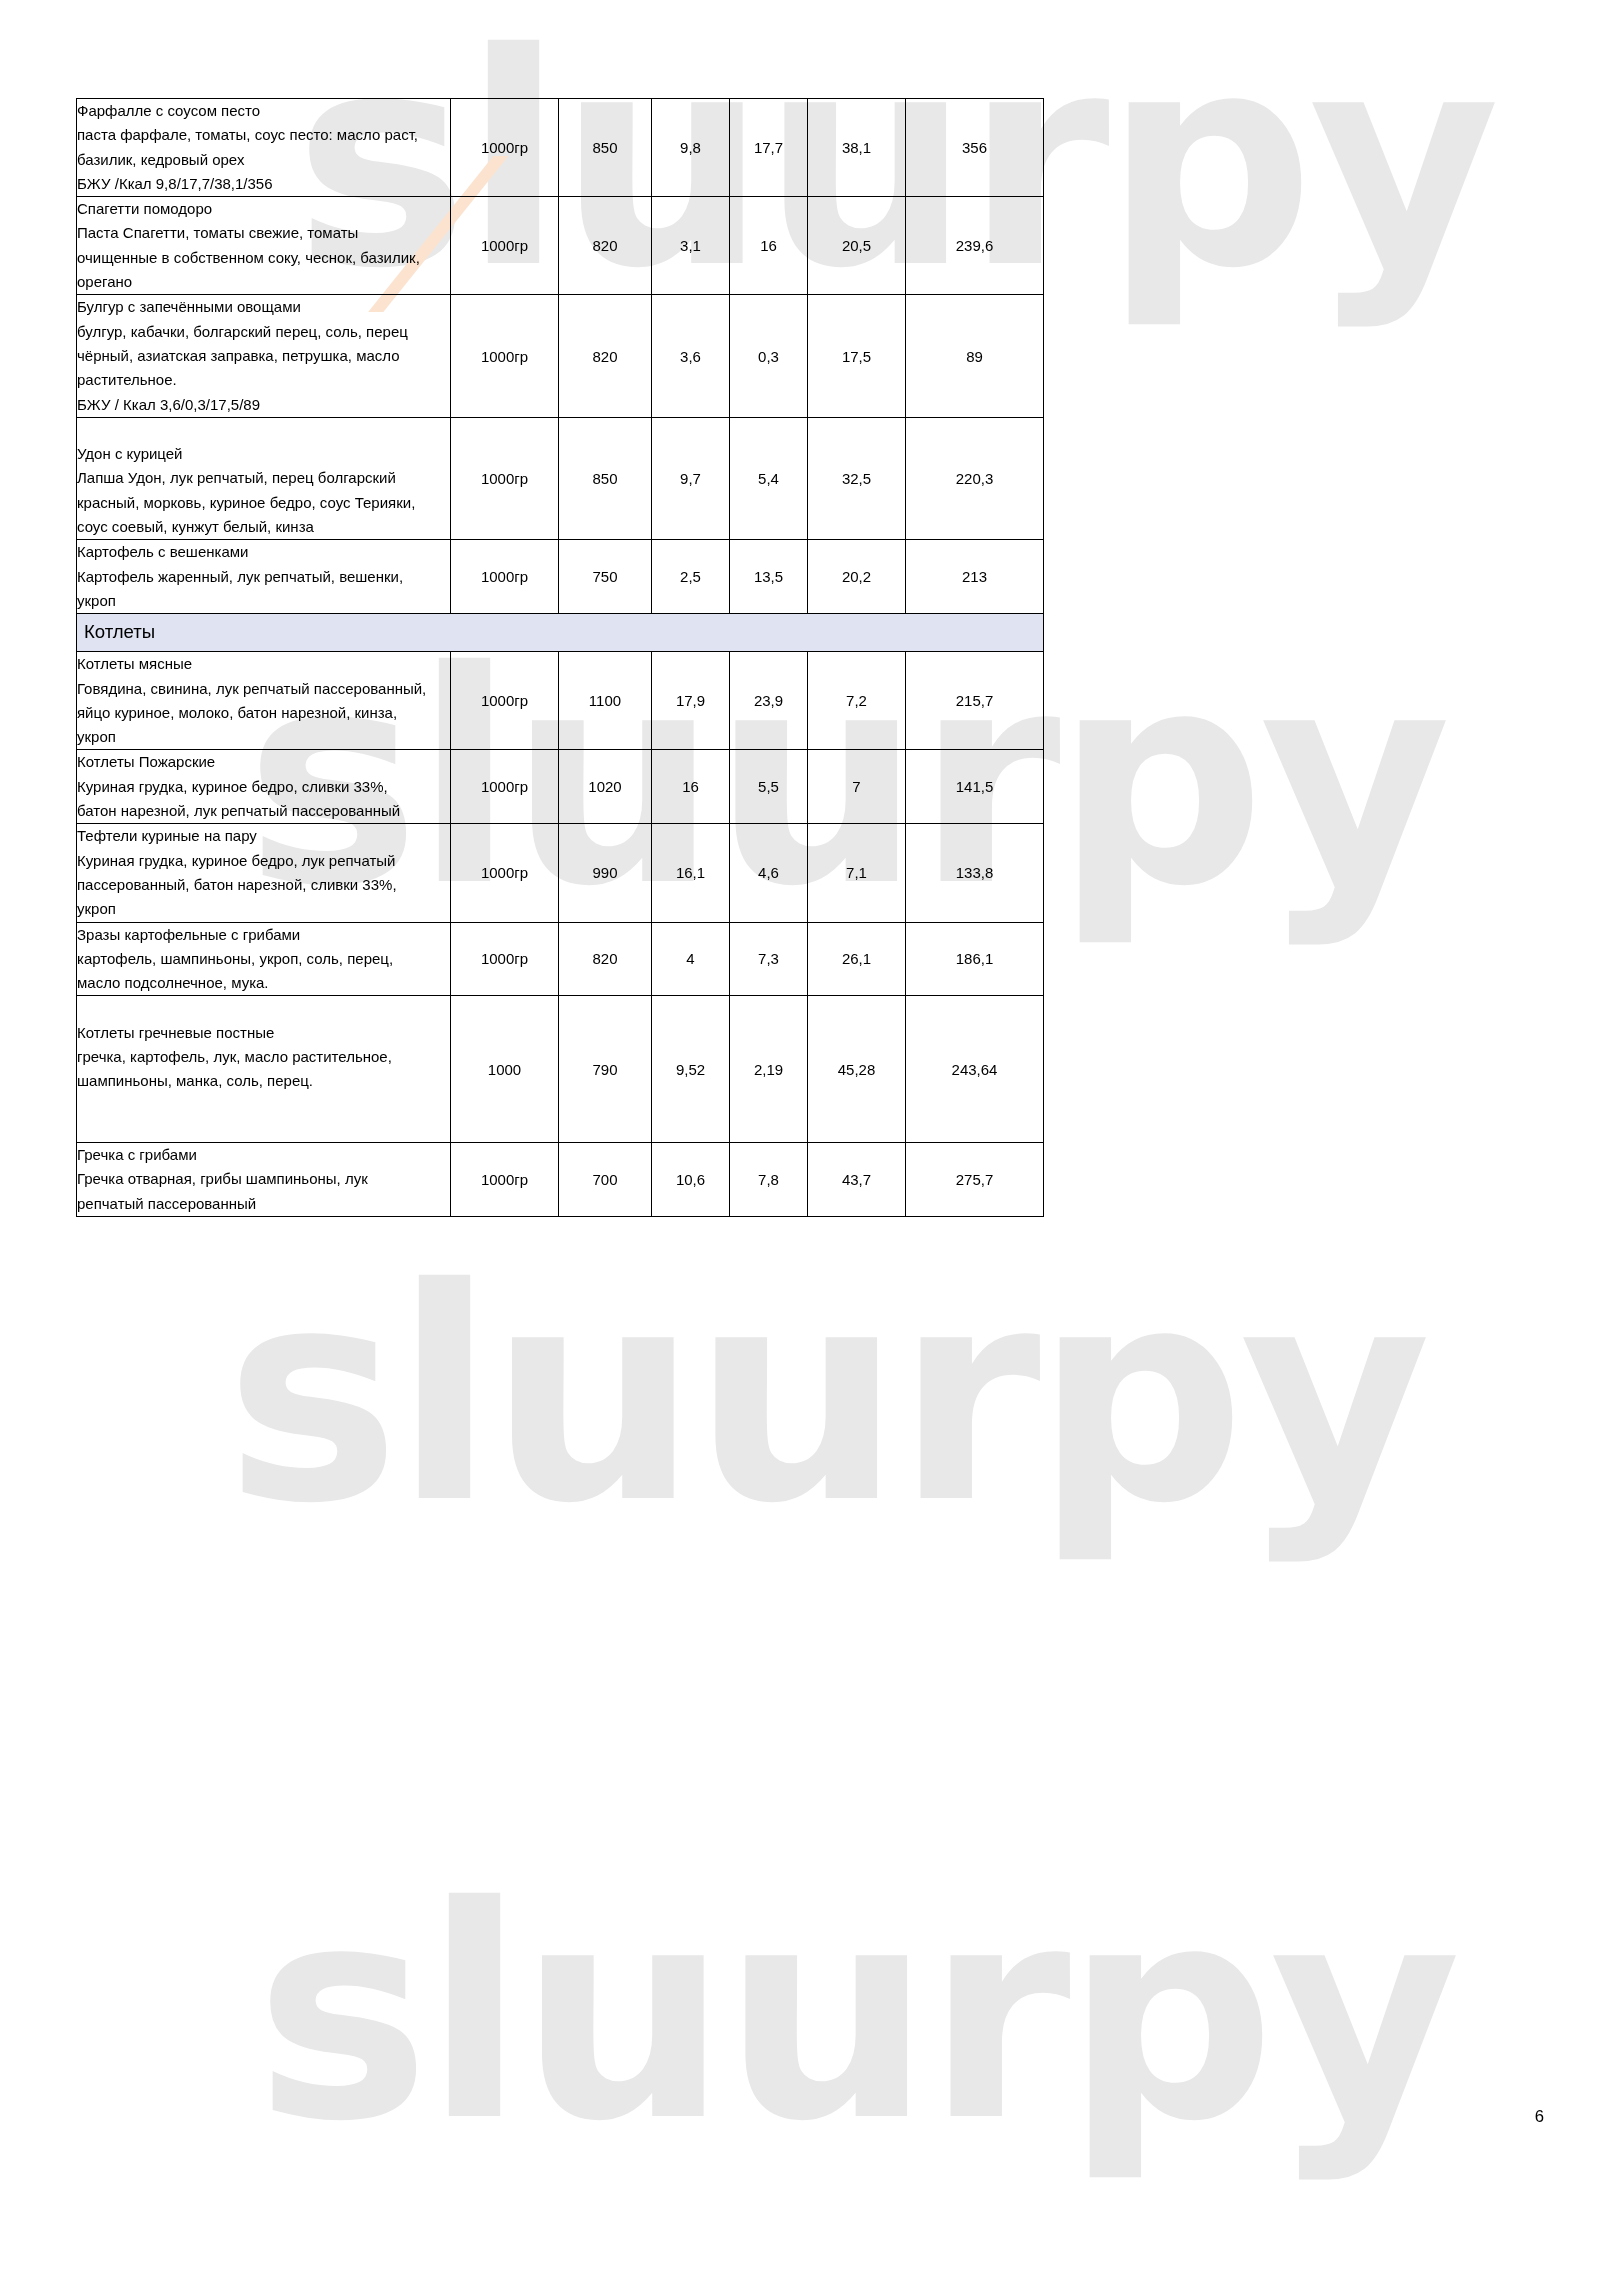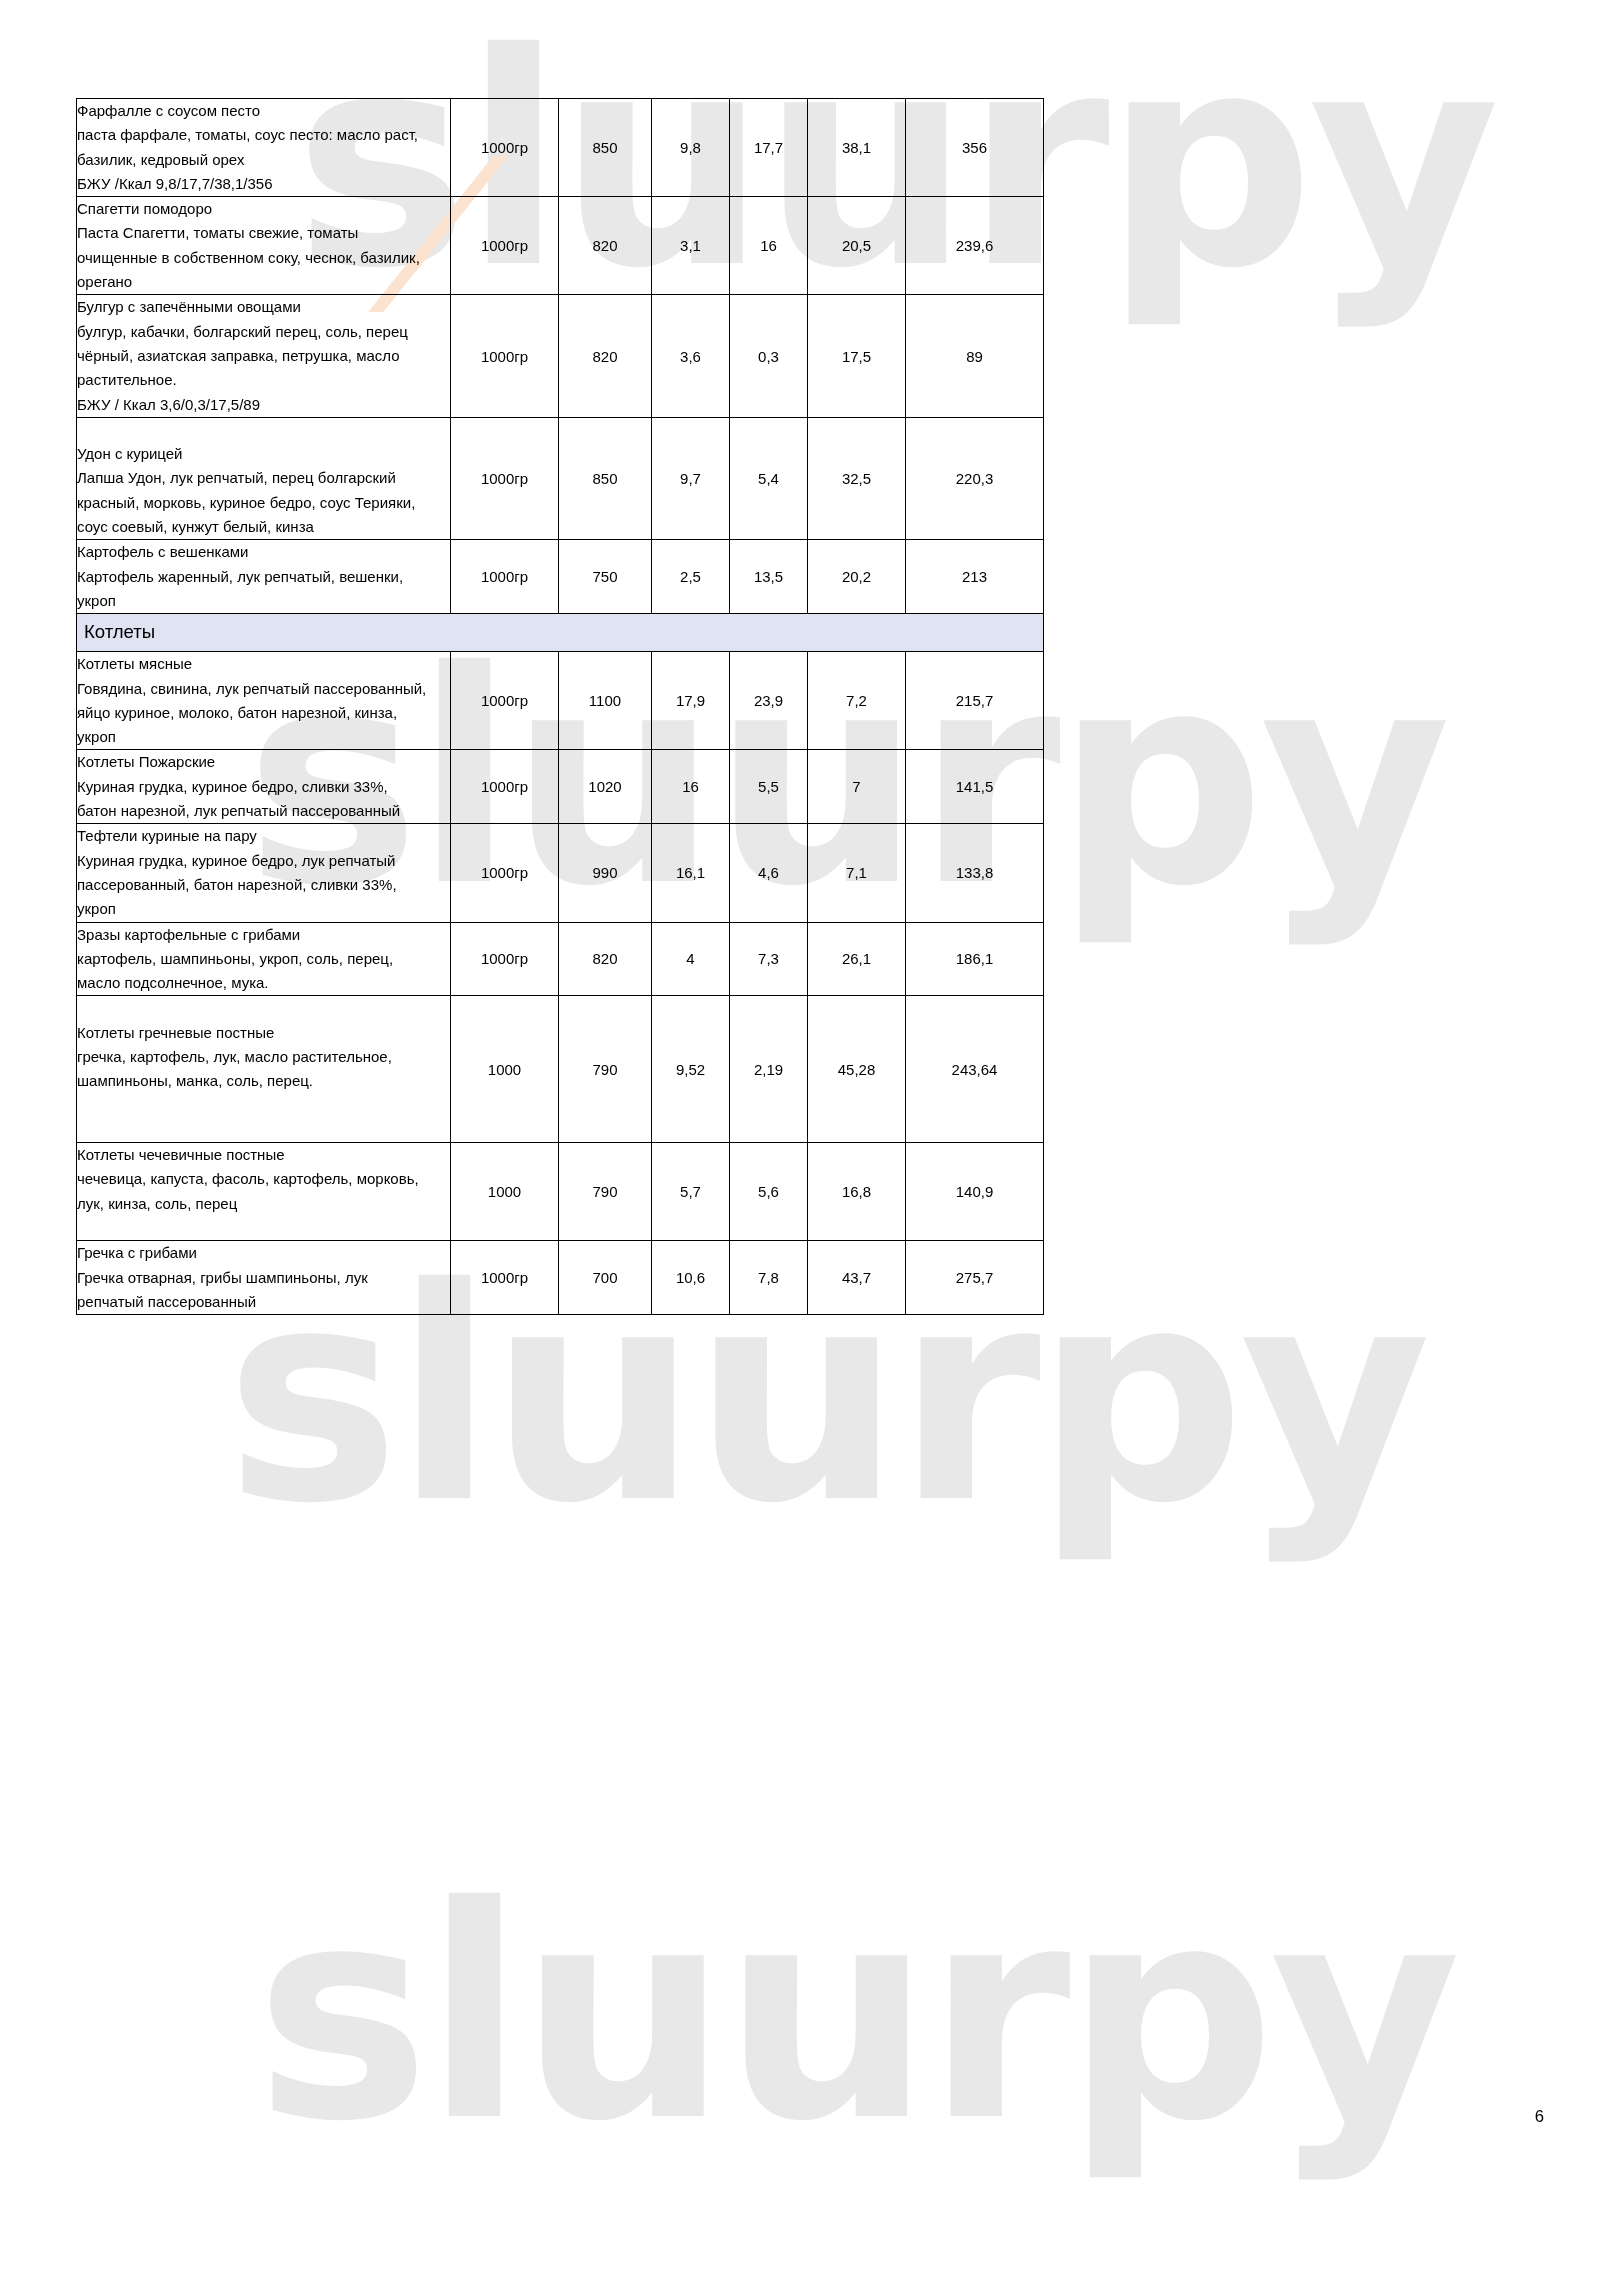--- a/index.html
+++ b/index.html
@@ -278,34 +278,20 @@
           </td>
           <td class="num">1000</td>
           <td class="num">790</td>
           <td class="num">9,52</td>
           <td class="num">2,19</td>
           <td class="num">45,28</td>
           <td class="num">243,64</td>
         </tr>
         <tr>
           <td class="name">
-            <span class="line">Котлеты чечевичные постные</span>
-            <span class="line">чечевица, капуста, фасоль, картофель, морковь,</span>
-            <span class="line">лук, кинза, соль, перец</span>
-            <span class="line">&nbsp;</span>
-          </td>
-          <td class="num">1000</td>
-          <td class="num">790</td>
-          <td class="num">5,7</td>
-          <td class="num">5,6</td>
-          <td class="num">16,8</td>
-          <td class="num">140,9</td>
-        </tr>
-        <tr>
-          <td class="name">
             <span class="line">Гречка с грибами</span>
             <span class="line">Гречка отварная, грибы шампиньоны,  лук</span>
             <span class="line">репчатый пассерованный</span>
           </td>
           <td class="num">1000гр</td>
           <td class="num">700</td>
           <td class="num">10,6</td>
           <td class="num">7,8</td>
           <td class="num">43,7</td>
           <td class="num">275,7</td>

